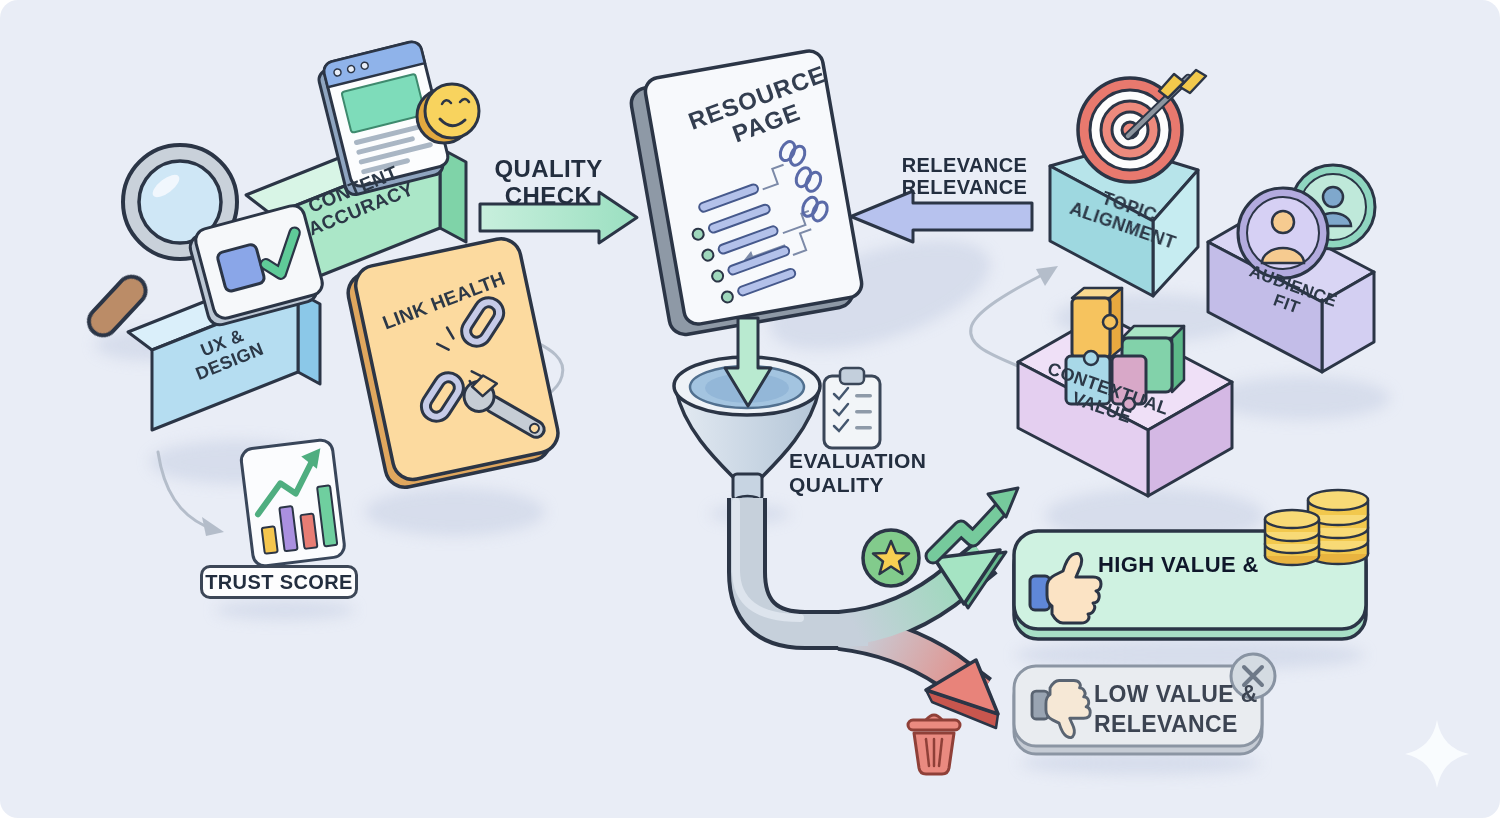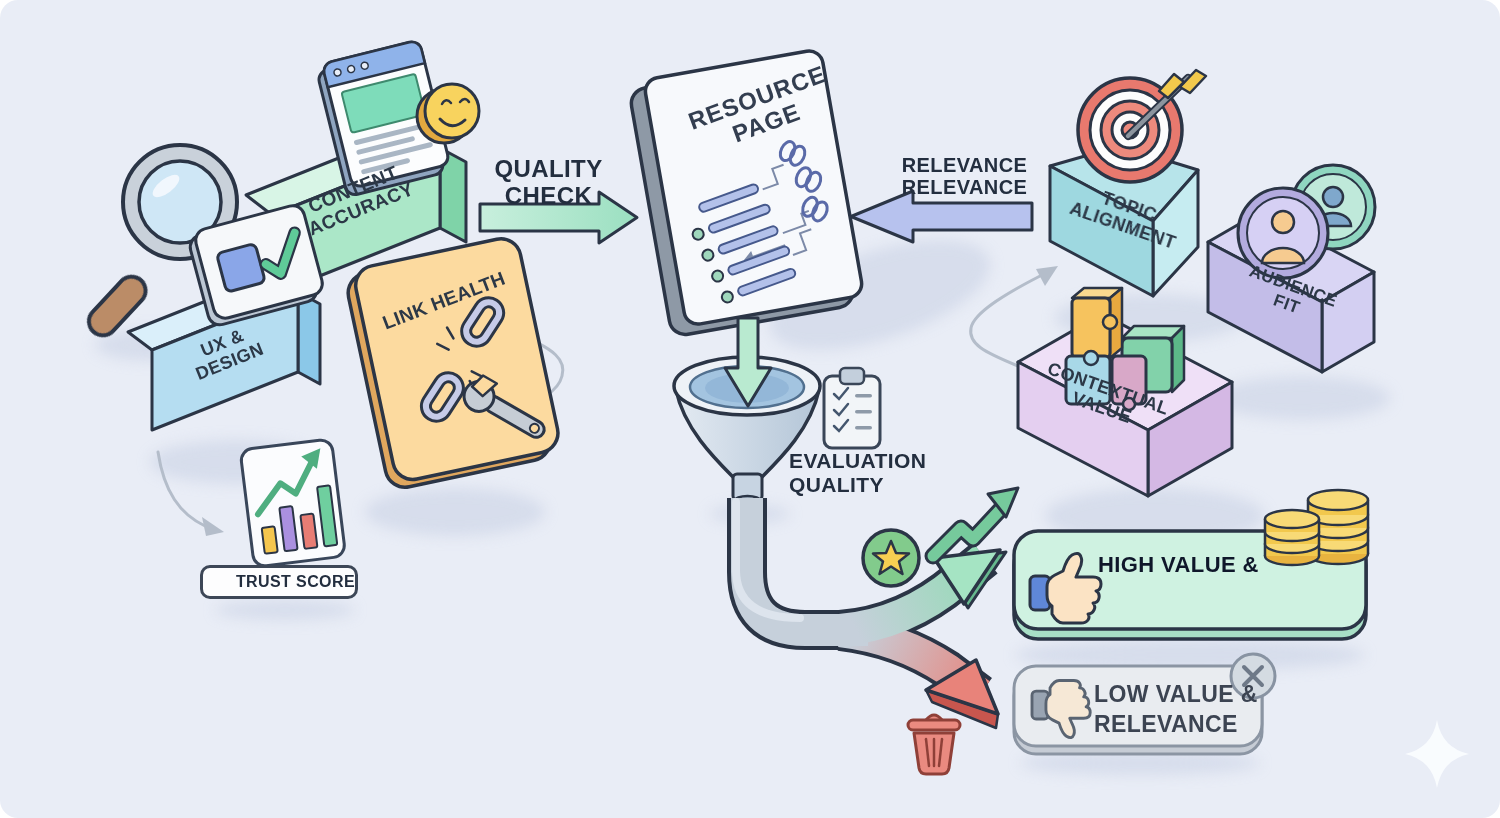--- a/index.html
+++ b/index.html
@@ -7,21 +7,21 @@
   .art{position:absolute;left:0;top:0;width:1500px;height:818px;}
   .lbl{position:absolute;font-weight:800;color:#2c3847;letter-spacing:.4px;line-height:1.12;}
   .lbl span{display:block;}
   .lbl-quality{left:466px;top:156px;width:165px;font-size:24px;text-align:center;color:#232e3f;}
   .lbl-relevance{left:872px;top:154px;width:185px;font-size:20px;text-align:center;color:#232e3f;}
   .lbl-resource{left:683px;top:84px;width:158px;font-size:24px;text-align:center;transform:rotate(-20deg);color:#333e50;letter-spacing:1px;}
   .lbl-evaluation{left:789px;top:449px;width:160px;font-size:21px;text-align:left;color:#232e3f;}
   .lbl-content{left:281px;top:178px;width:152px;font-size:19px;text-align:center;transform:rotate(-22deg);}
   .lbl-ux{left:165px;top:332px;width:122px;font-size:18px;text-align:center;transform:rotate(-22deg);}
   .lbl-link{left:368px;top:290px;width:152px;font-size:19px;text-align:center;transform:rotate(-21deg);}
-  .lbl-trust{left:200px;top:565px;width:152px;height:28px;font-size:16px;text-align:right;line-height:28px;
+  .lbl-trust{left:200px;top:565px;width:152px;height:28px;font-size:20px;text-align:center;line-height:28px;
              background:#fdfdfe;border:3px solid #3d4757;border-radius:10px;color:#232e3f;}
   .lbl-topic{left:1052px;top:196px;width:148px;font-size:18px;text-align:center;transform:rotate(19deg);}
   .lbl-audience{left:1226px;top:276px;width:128px;font-size:17px;text-align:center;transform:rotate(20deg);}
   .lbl-contextual{left:1026px;top:378px;width:158px;font-size:18px;text-align:center;transform:rotate(19deg);}
   .lbl-high{left:1098px;top:551px;width:275px;font-size:22px;line-height:1.25;color:#0f172a;}
   .lbl-low{left:1094px;top:680px;width:170px;font-size:23px;line-height:1.3;color:#3c4452;}
 </style>
 </head>
 <body>
 

